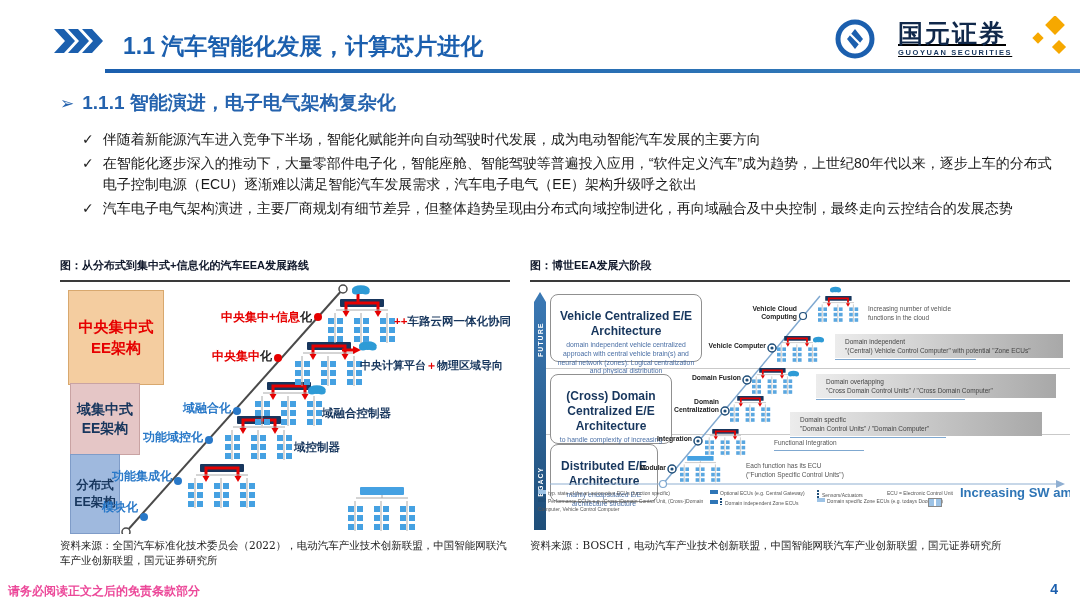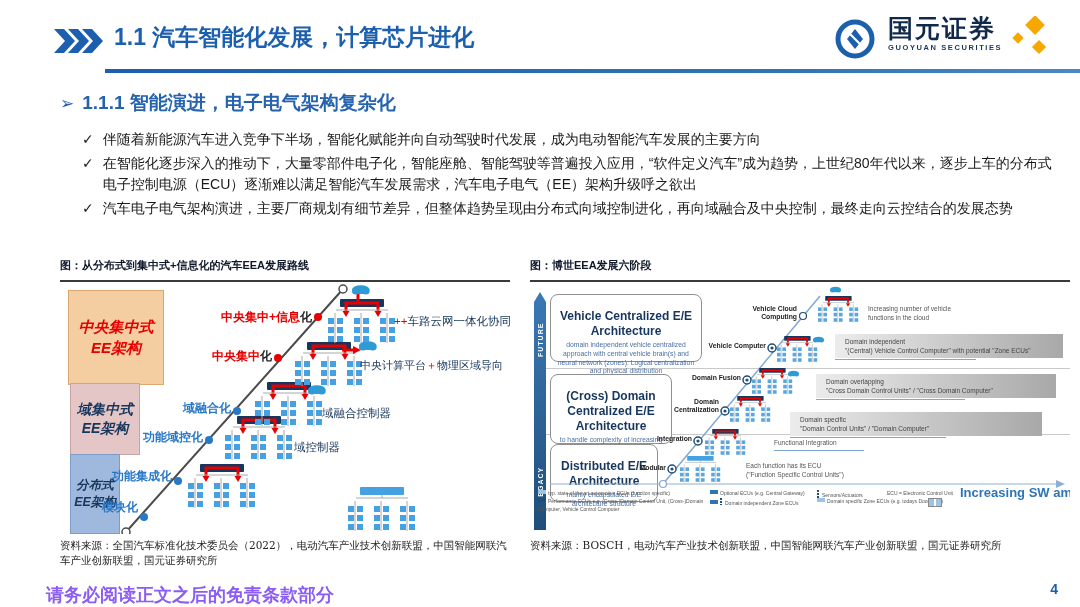--- a/index.html
+++ b/index.html
@@ -3,56 +3,56 @@
 <meta charset="utf-8">
 <style>
   html,body{margin:0;padding:0;}
   body{width:1080px;height:607px;background:#fff;font-family:"Liberation Sans","DejaVu Sans",sans-serif;position:relative;overflow:hidden;}
   .abs{position:absolute;}
 
   
   .chevrons{left:54px;top:28px;}
   .page-title{left:114px;top:22px;font-size:23px;font-weight:bold;color:#1B5FAE;white-space:nowrap;}
   .header-rule{left:105px;right:0;top:69px;height:4px;background:linear-gradient(90deg,#1B5FAE,#2E75B6 70%,#4C87C8);}
-  .logo{left:832px;top:16px;display:flex;gap:10px;}
+  .logo{left:832px;top:16px;display:flex;align-items:center;gap:20px;text-decoration:underline;}
   .logo-cn{font-size:25px;font-weight:bold;color:#10284a;letter-spacing:2px;line-height:1;}
   .logo-en{font-size:7.5px;font-weight:bold;color:#17365D;letter-spacing:1.6px;margin-top:2px;}
 
   
   .sec-heading{left:60px;top:90px;font-size:19px;font-weight:bold;color:#2563AE;white-space:nowrap;}
   .sec-arrow{margin-right:8px;font-size:17px;}
   .bullets{left:82px;top:129px;width:980px;}
   .bullet{display:flex;gap:9px;font-size:14px;color:#1a1a1a;line-height:21px;margin-bottom:3px;}
   .check{flex:0 0 auto;font-weight:bold;color:#222;}
 
   
   .fig{top:258px;}
   .fig-left{left:60px;width:450px;}
   .fig-right{left:530px;width:540px;}
   .fig-title{font-size:11px;font-weight:bold;color:#0f172a;height:22px;white-space:nowrap;}
   .fig-rule{height:2px;background:#3a3a3a;margin-bottom:2px;}
   .chart{position:relative;height:250px;overflow:hidden;}
   .source{margin-top:4px;font-size:10.5px;color:#222;font-family:"DejaVu Serif","Liberation Serif",serif;line-height:1.45;}
 
   
-  .lbox{position:absolute;display:flex;flex-direction:column;justify-content:center;text-align:center;font-weight:bold;line-height:1.35;font-style:italic;}
+  .lbox{position:absolute;display:flex;flex-direction:column;justify-content:center;text-align:center;font-weight:bold;line-height:1.35;}
   .lbox1{left:8px;top:6px;width:94px;height:93px;background:#F4CDA0;border:1px solid #D8A86E;color:#E60000;font-size:15px;}
   .lbox2{left:10px;top:99px;width:68px;height:70px;background:#E5C6C6;border:1px solid #C9A3A3;color:#17365D;font-size:14px;}
   .lbox3{left:10px;top:170px;width:48px;height:78px;background:#9FB9DE;border:1px solid #7F9CC8;color:#17365D;font-size:12.5px;}
   .lsvg{position:absolute;left:0;top:0;pointer-events:none;}
   .lstage{position:absolute;text-align:right;font-weight:bold;color:#2878C8;font-size:12px;white-space:nowrap;}
   .lstage.redl{color:#E60000;}
   .lstage .dk{color:#222;}
   .s0{left:0;top:215px;width:78px;}
   .s1{left:0;top:184px;width:112px;}
   .s2{left:0;top:145px;width:143px;}
   .s3{left:0;top:116px;width:171px;}
   .s4{left:0;top:64px;width:212px;}
   .s5{left:0;top:25px;width:252px;}
-  .lann{position:absolute;font-weight:normal;color:#17365D;font-size:11.5px;white-space:nowrap;}
+  .lann{position:absolute;font-weight:bold;color:#17365D;font-size:11.5px;white-space:nowrap;}
   .red{color:#E60000;}
   .a-cloud{left:334px;top:30px;}
   .a-central{left:300px;top:74px;font-size:11px;}
   .a-fusion{left:262px;top:122px;}
   .a-domain{left:234px;top:156px;}
 
   
   .ribbon{position:absolute;left:4px;top:8px;width:12px;height:238px;background:linear-gradient(180deg,#3B79B5,#1F4E79);clip-path:polygon(50% 0,100% 10px,100% 100%,0 100%,0 10px);}
   .riblab{position:absolute;left:4px;width:12px;display:flex;align-items:center;justify-content:center;color:#fff;font-size:7px;font-weight:bold;letter-spacing:1px;writing-mode:vertical-rl;transform:rotate(180deg);}
   .rib-f{top:16px;height:80px;}
@@ -91,21 +91,21 @@
   .lg1{left:8px;top:214px;white-space:normal;width:172px;}
   .lg2{left:180px;top:206px;}
   .lg3{left:180px;top:214px;}
   .lg4{left:287px;top:206px;}
   .lg5{left:287px;top:214px;}
   .lg-ecu{left:357px;top:206px;}
   .lg-bb{left:398px;top:214px;width:12px;height:7px;border:1px solid #888;background:linear-gradient(90deg,#9DC3E6 45%,#fff 45% 55%,#9DC3E6 55%);}
   .lg-sw{left:430px;top:201px;font-size:13px;color:#2E75B6;font-weight:bold;white-space:nowrap;}
 
   
-  .footer-note{left:8px;top:583px;font-size:18px;font-weight:bold;color:#8b5cf6;white-space:nowrap;margin-left:38px;}
+  .footer-note{left:8px;top:583px;font-size:12px;font-weight:bold;color:#ec4899;white-space:nowrap;}
   .page-num{right:22px;top:581px;font-size:14px;font-weight:bold;color:#1B5FAE;}
 </style>
 </head>
 <body>
 
 <svg width="0" height="0" style="position:absolute" aria-hidden="true">
   <defs>
     <g id="lcol">
       <line x1="7" y1="0" x2="7" y2="30" stroke="#aaa" stroke-width="1"></line>
       <rect x="0" y="5" width="6" height="6"></rect>
@@ -140,21 +140,21 @@
     </g>
   </defs>
 </svg>
 
 <header>
   <svg class="abs chevrons" width="58" height="26" viewBox="0 0 58 26">
     <path d="M0 1 H10 L21 13 L10 25 H0 L11 13 Z" fill="#1B5FAE"></path>
     <path d="M14 1 H24 L35 13 L24 25 H14 L25 13 Z" fill="#1B5FAE"></path>
     <path d="M28 1 H38 L49 13 L38 25 H28 L39 13 Z" fill="#1B5FAE"></path>
   </svg>
-  <h1 class="abs page-title" style="margin:0">1.1 汽车智能化发展，计算芯片进化</h1>
+  <h1 class="abs page-title" style="margin:9px">1.1 汽车智能化发展，计算芯片进化</h1>
   <div class="abs header-rule"></div>
   <div class="abs logo">
     <svg width="46" height="46" viewBox="0 0 46 46">
       <circle cx="23" cy="23" r="17" fill="none" stroke="#1B5FAE" stroke-width="5"></circle>
       <path d="M23 13 L31 23 L23 33 L15 23 Z" fill="#1B5FAE"></path>
       <path d="M15 23 L31 23" stroke="#fff" stroke-width="2.2" transform="rotate(45 23 23)"></path>
     </svg>
     <div>
       <div class="logo-cn">国元证券</div>
       <div class="logo-en">GUOYUAN SECURITIES</div>

